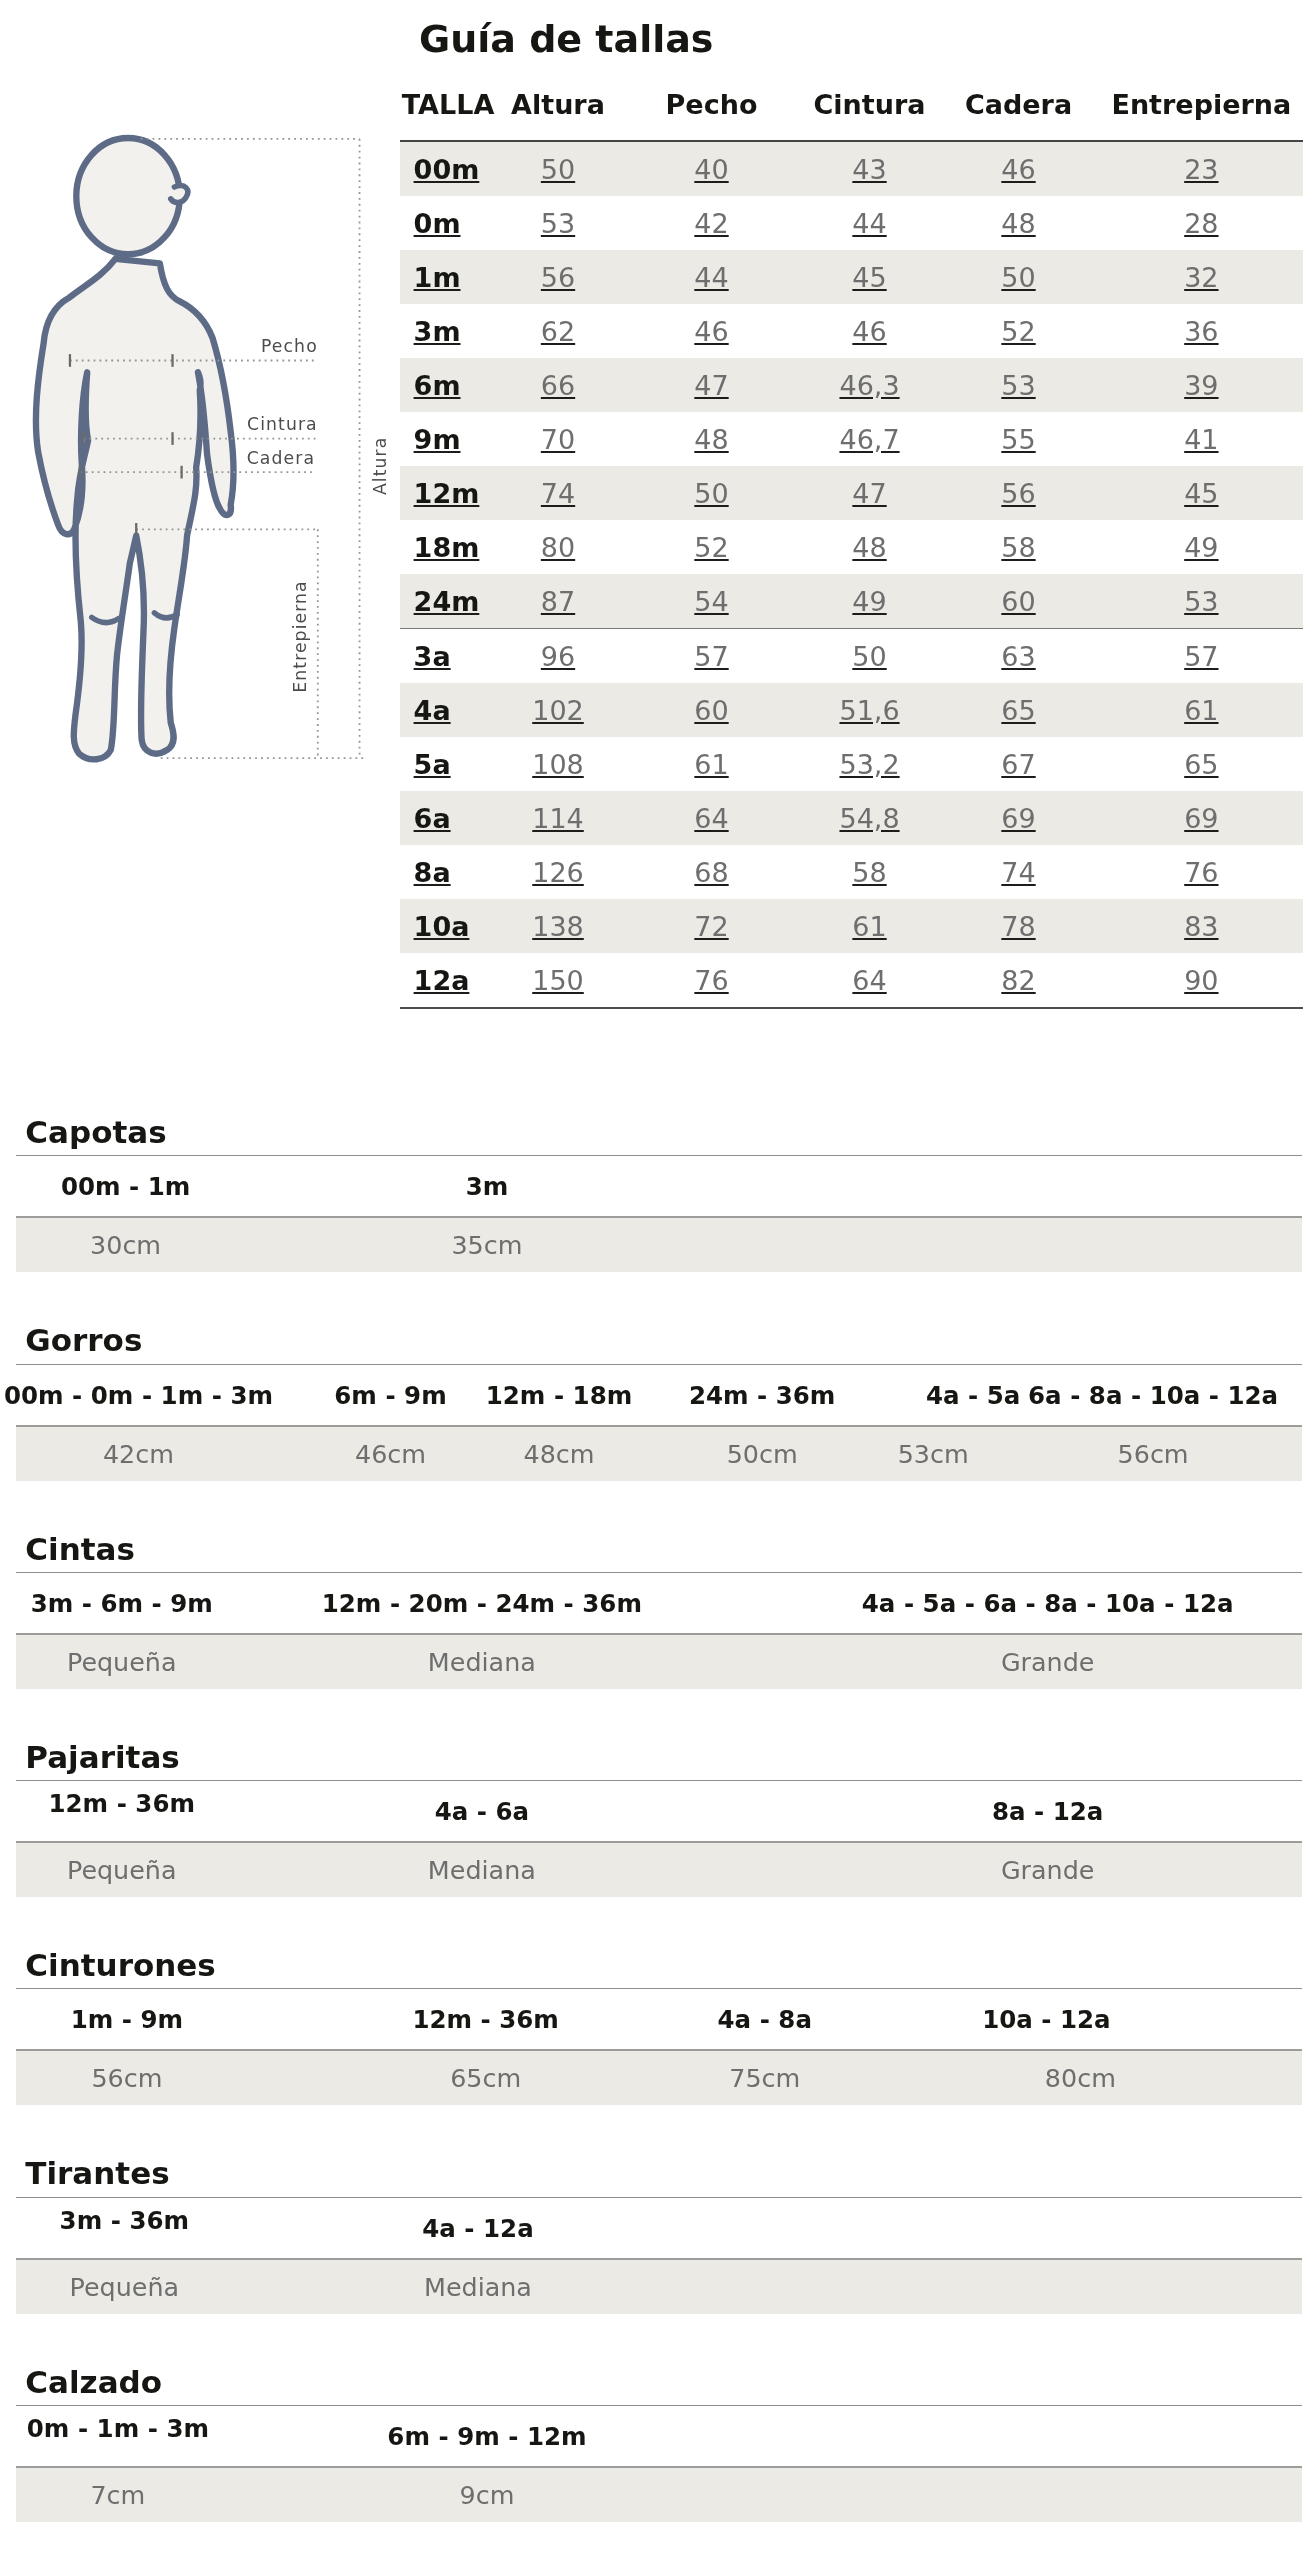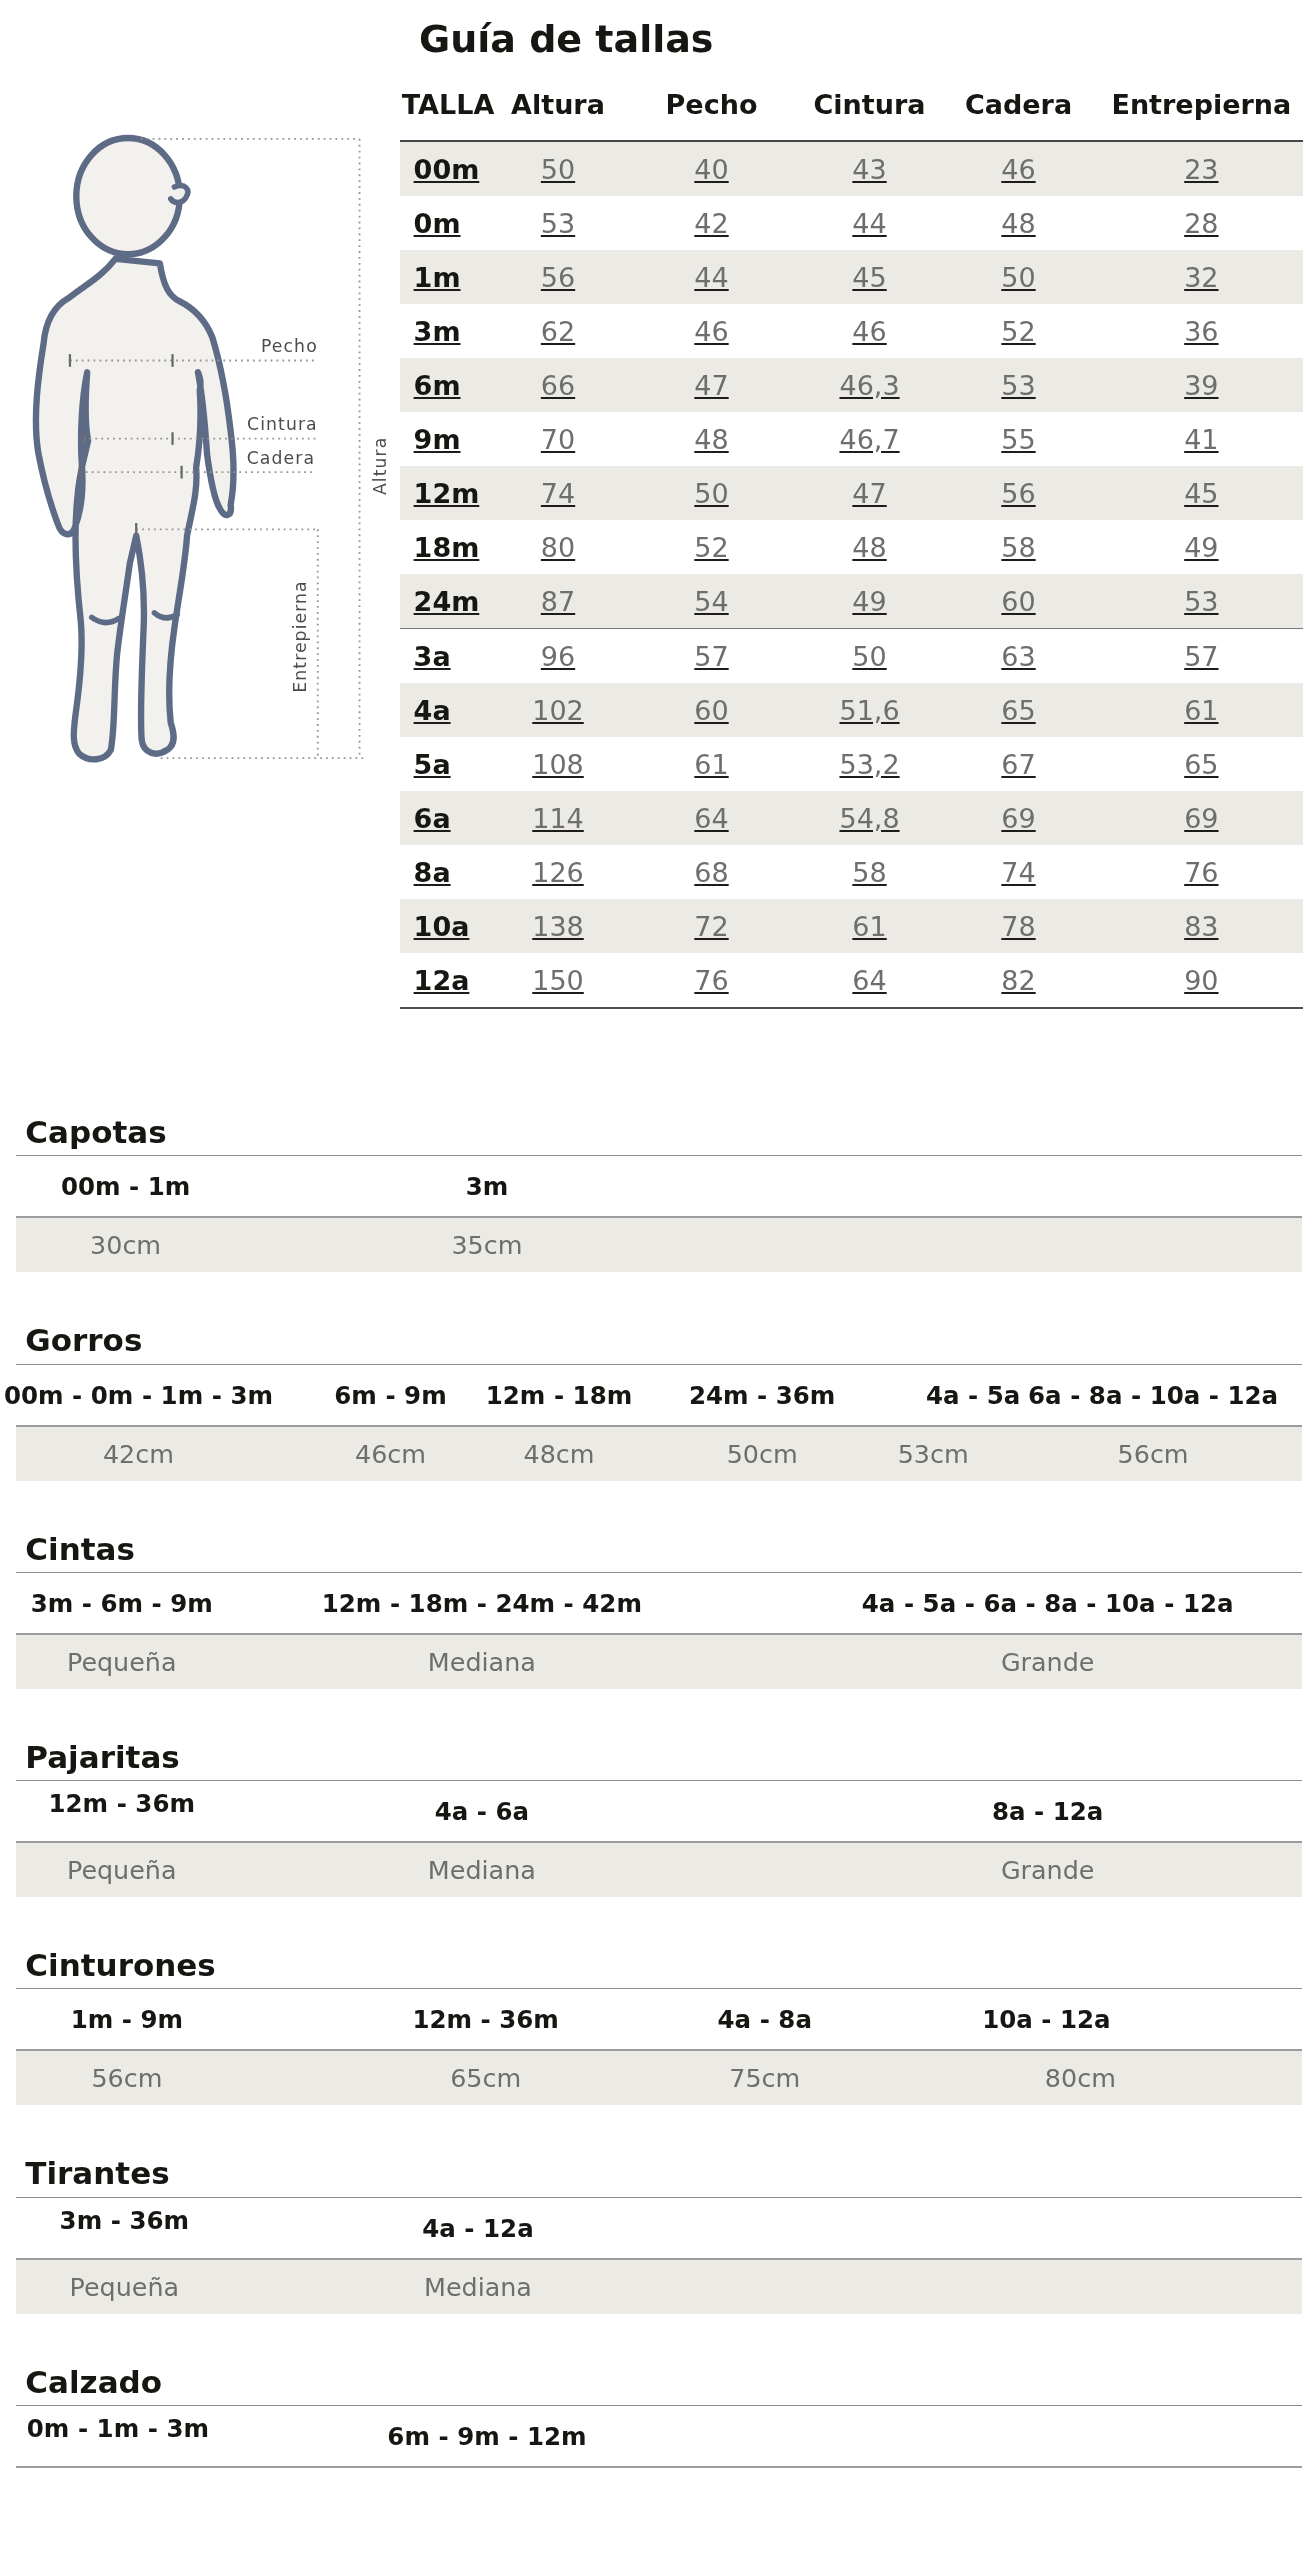--- a/index.html
+++ b/index.html
@@ -269,21 +269,21 @@
         <span style="left: 58%;">50cm</span>
         <span style="left: 71.3%;">53cm</span>
         <span style="left: 88.4%;">56cm</span>
       </div>
     </section>
     <section class="section">
       <h2>Cintas</h2>
       <div class="sline1"></div>
       <div class="srow sheader">
         <span style="left: 8.2%;">3m - 6m - 9m</span>
-        <span style="left: 36.2%;">12m - 18m - 24m - 42m</span>
+        <span style="left: 36.2%;">12m - 20m - 24m - 36m</span>
         <span style="left: 80.2%;">4a - 5a - 6a - 8a - 10a - 12a</span>
       </div>
       <div class="sline2"></div>
       <div class="srow svalues">
         <span style="left: 8.2%;">Pequeña</span>
         <span style="left: 36.2%;">Mediana</span>
         <span style="left: 80.2%;">Grande</span>
       </div>
     </section>
     <section class="section">
@@ -332,15 +332,19 @@
       </div>
     </section>
     <section class="section">
       <h2>Calzado</h2>
       <div class="sline1"></div>
       <div class="srow sheader">
         <span style="left: 7.9%; margin-top: -8.2px;">0m - 1m - 3m</span>
         <span style="left: 36.6%;">6m - 9m - 12m</span>
       </div>
       <div class="sline2"></div>
+      <div class="srow svalues">
+        <span style="left: 7.9%;">7cm</span>
+        <span style="left: 36.6%;">9cm</span>
+      </div>
     </section>
   </div>
 
 
 </body></html>

